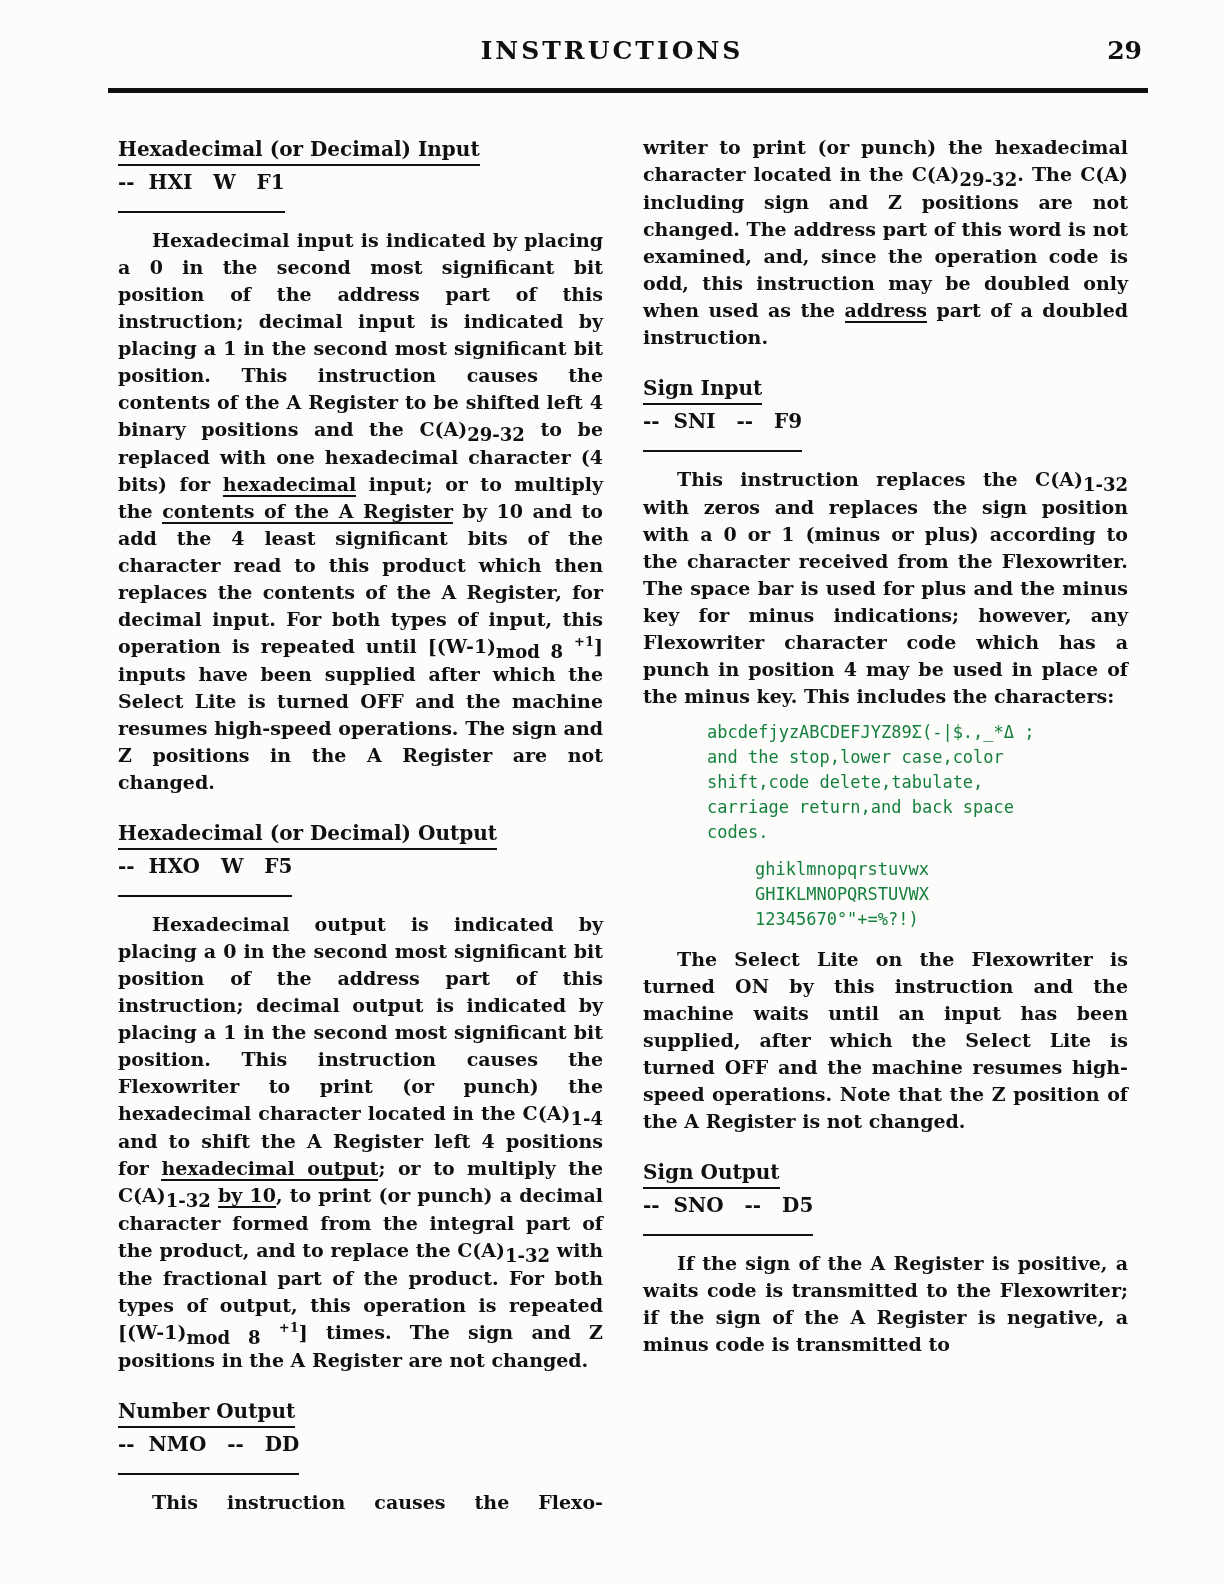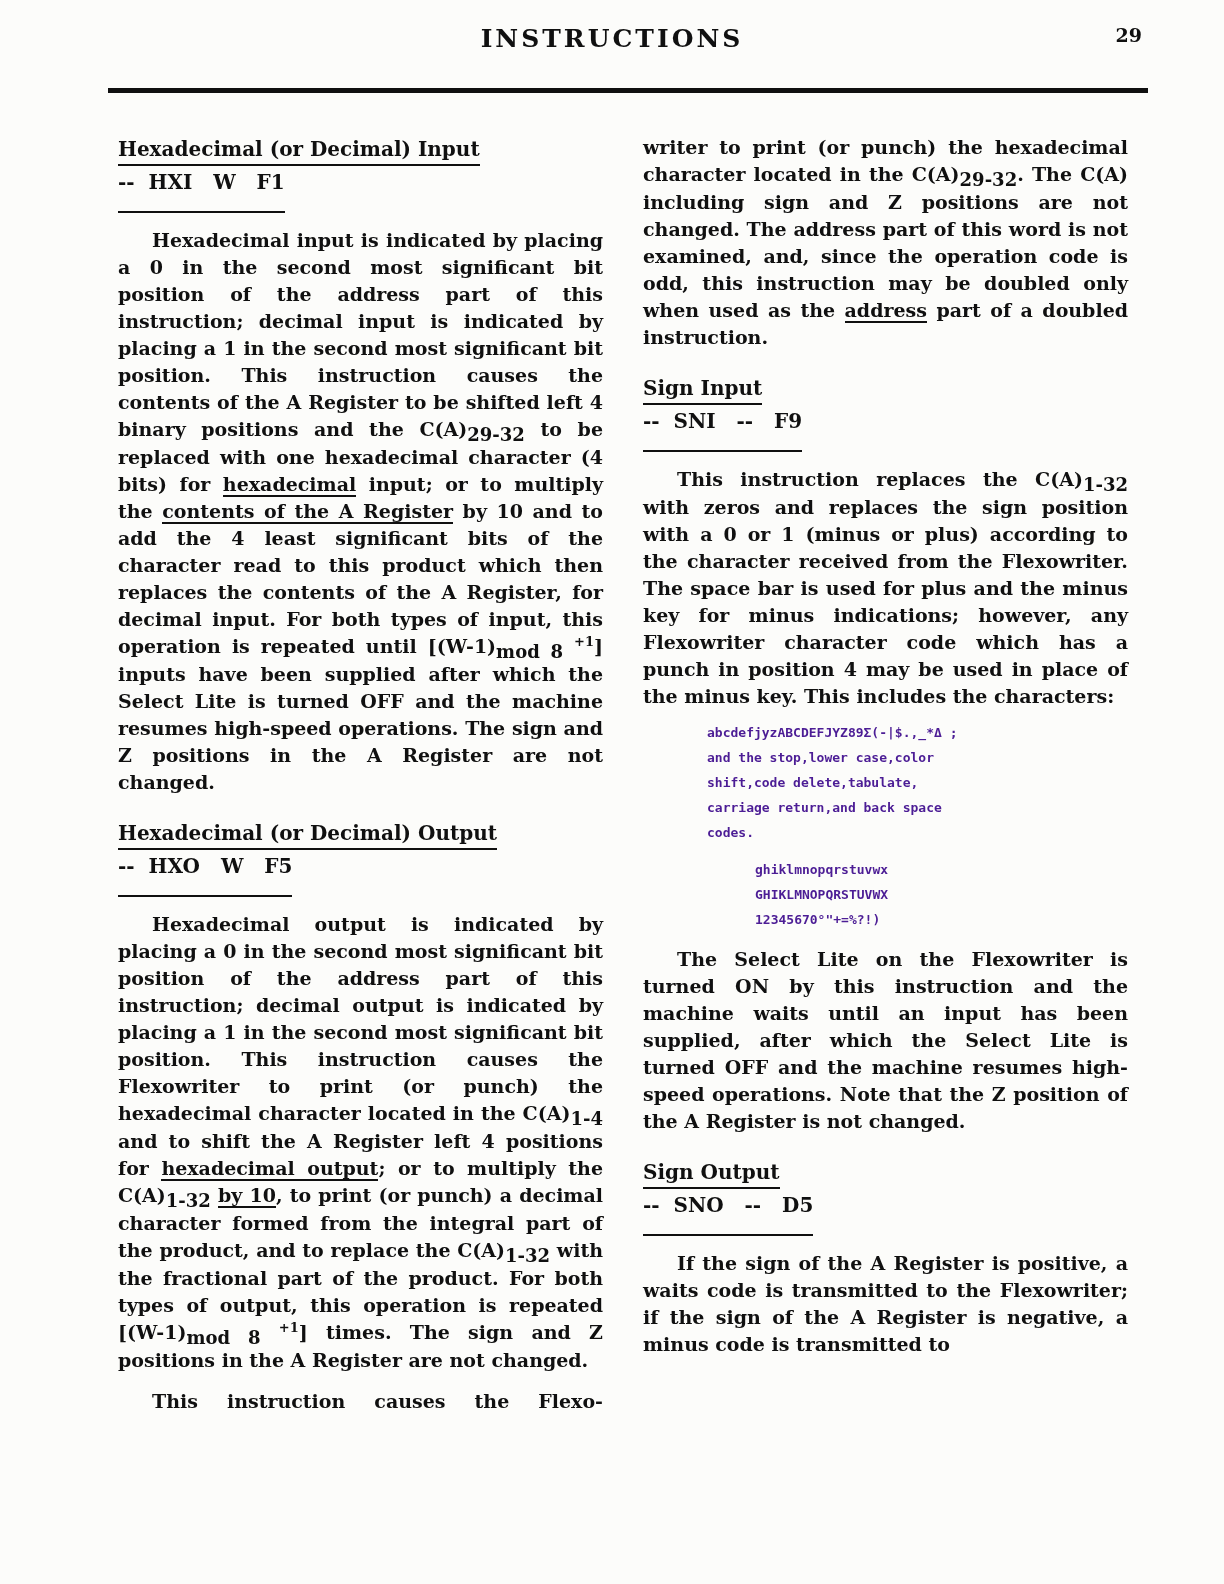--- a/index.html
+++ b/index.html
@@ -2,26 +2,26 @@
 <html><head>
 <meta charset="utf-8">
 <style>
   html,body{margin:0;padding:0;background:#cfcfcb;}
   .page{
     width:1224px;height:1584px;margin:0 auto;position:relative;
     background:#fcfcfa;color:#101010;
     font-family:"DejaVu Serif",serif;font-weight:700;
     box-sizing:border-box;overflow:hidden;
   }
-  .page-header{position:absolute;top:24px;left:0;width:100%;height:34px;}
+  .page-header{position:absolute;top:36px;left:0;width:100%;height:34px;}
   .header-title{
     position:absolute;left:0;right:0;text-align:center;
     font-size:25px;letter-spacing:3px;
   }
-  .page-number{position:absolute;right:82px;top:0;font-size:19px;}
+  .page-number{position:absolute;right:82px;top:0;font-size:25px;}
   .rule{position:absolute;top:88px;left:108px;width:1040px;height:5px;background:#101010;}
   .columns{
     position:absolute;top:134px;left:118px;width:1026px;
     display:flex;gap:40px;align-items:flex-start;
   }
   .col{width:485px;font-size:19px;line-height:27px;text-align:justify;}
   .section{margin:24px 0 14px;}
   .col > .section:first-child{margin-top:2px;}
   .col > .para:first-child{margin-top:0;}
   .h-line{line-height:27px;}
@@ -33,23 +33,23 @@
     display:inline-block;white-space:pre;font-size:20px;
     border-bottom:2.5px solid #101010;padding-bottom:15px;margin-top:3px;
   }
   .para{margin:14px 0 0;text-indent:34px;}
   .para.noindent{text-indent:0;}
   .para.justify-last{text-align-last:justify;}
   .seg-sub{font-size:18px;vertical-align:-5px;line-height:1;}
   .seg-sup{font-size:13px;vertical-align:7px;line-height:1;}
   .seg-u{border-bottom:2px solid #101010;}
   .codeblock{
-    font-family:"DejaVu Sans Mono",monospace;font-weight:700;
-    font-size:13px;line-height:25px;text-align:left;
-    margin:10px 0 12px 64px;color:#4c1d95;
+    font-family:"DejaVu Sans Mono",monospace;font-weight:400;
+    font-size:17px;line-height:25px;text-align:left;
+    margin:10px 0 12px 64px;color:#15803d;
   }
   .codeblock.centered{margin-left:112px;}
   .code-line{white-space:pre;}
 </style>
 </head>
 <body>
 
 <div class="page">
 
   <div class="page-header">
@@ -76,20 +76,28 @@
       <div class="section">
         <div class="h-line">
           <span class="heading">Hexadecimal (or Decimal) Output</span>
         </div>
         <div class="h-line">
           <span class="mnemonic">--  HXO   W   F5</span>
         </div>
       </div>
       <p class="para"><span>Hexadecimal output is indicated by placing a 0 in the second most significant bit position of the address part of this instruction; decimal output is indicated by placing a 1 in the second most significant bit position. This instruction causes the Flexowriter to print (or punch) the hexadecimal character located in the C(A)</span><span class="seg-sub">1-4</span><span> and to shift the A Register left 4 positions for </span><span class="seg-u">hexadecimal output</span><span>; or to multiply the C(A)</span><span class="seg-sub">1-32</span><span> </span><span class="seg-u">by 10</span><span>, to print (or punch) a decimal character formed from the integral part of the product, and to replace the C(A)</span><span class="seg-sub">1-32</span><span> with the fractional part of the product. For both types of output, this operation is repeated [(W-1)</span><span class="seg-sub">mod 8</span><span> </span><span class="seg-sup">+1</span><span>] times. The sign and Z positions in the A Register are not changed.</span></p>
 
+      <div class="section">
+        <div class="h-line">
+          <span class="heading">Number Output</span>
+        </div>
+        <div class="h-line">
+          <span class="mnemonic">--  NMO   --   DD</span>
+        </div>
+      </div>
       <p class="para justify-last"><span>This instruction causes the Flexo-</span></p>
 
     </div>
 
     <div class="col">
 
       <p class="para noindent"><span>writer to print (or punch) the hexadecimal character located in the C(A)</span><span class="seg-sub">29-32</span><span>. The C(A) including sign and Z positions are not changed. The address part of this word is not examined, and, since the operation code is odd, this instruction may be doubled only when used as the </span><span class="seg-u">address</span><span> part of a doubled instruction.</span></p>
 
       <div class="section">
         <div class="h-line">

